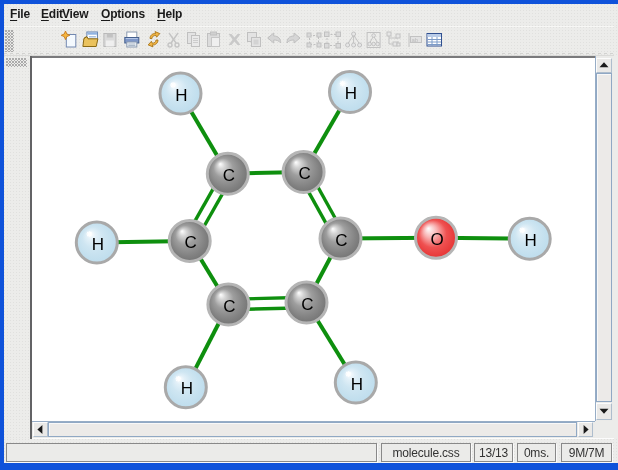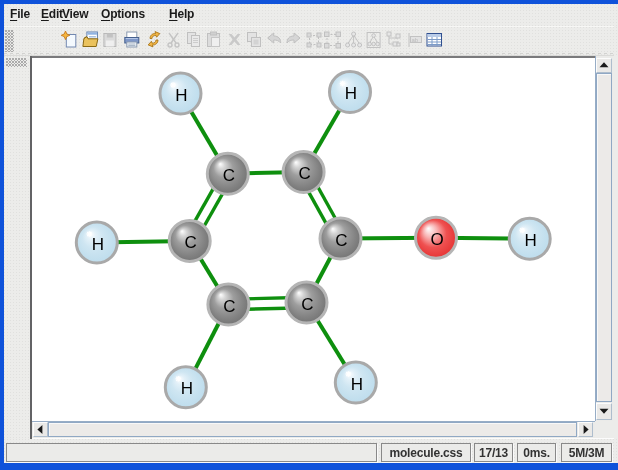--- a/index.html
+++ b/index.html
@@ -20,33 +20,33 @@
 #canvas{position:absolute;left:32px;top:58px;width:564px;height:363px;background:#ffffff;}
 #vscroll{position:absolute;left:595px;top:56px;width:17px;height:365px;background:#ebebe9;border-left:1px solid #97adc6;}
 #hscroll{position:absolute;left:32px;top:421px;width:563px;height:16px;background:#ebebe9;border-top:1px solid #97adc6;}
 #corner{position:absolute;left:596px;top:421px;width:18px;height:18px;background:#ececea;}
 #belowh{position:absolute;left:32px;top:438px;width:582px;height:2px;background:#fcfcfc;}
 .sbtn{position:absolute;background:#eae9e7;border:1px solid #aebdcd;border-top-color:#fcfcfc;border-left-color:#fcfcfc;}
 .sbtn svg{position:absolute;left:0;top:0;}
 .thumb{position:absolute;background:#eceae8;border:1px solid #90a8c4;box-shadow:inset 1px 1px 0 #f8f8f8;}
 #statusbar{position:absolute;left:4px;top:439px;width:610px;height:24px;}
 .spanel{position:absolute;top:4px;height:17px;background:#ebebe9;border:1px solid #898989;box-shadow:1px 1px 0 rgba(252,252,252,.9);}
-.spanel div{position:absolute;width:100%;top:2px;text-align:center;font-size:12px;font-weight:bold;color:#333;letter-spacing:-0.2px;}
+.spanel div{position:absolute;width:100%;top:2px;text-align:center;font-size:12px;font-weight:normal;color:#333;letter-spacing:-0.2px;}
 .handdots{background-image:radial-gradient(circle at 1px 1px, #ababab 0.8px, transparent 1px), radial-gradient(circle at 2.5px 2.5px, #ababab 0.8px, transparent 1px);background-size:3px 3px;}
 </style>
 </head>
 <body>
 <div id="win">
 <div id="inner" class="speck"></div>
 <div id="menubar" class="speck">
 <span style="left:6px"><u>F</u>ile</span>
 <span style="left:37px"><u>E</u>dit</span>
 <span style="left:58px"><u>V</u>iew</span>
 <span style="left:97px"><u>O</u>ptions</span>
-<span style="left:165px"><u>H</u>elp</span>
+<span style="left:153px"><u>H</u>elp</span>
 </div>
 <div id="mbsep"></div>
 <div id="toolbar" class="speck">
 <div class="handdots" style="position:absolute;left:1px;top:3px;width:9px;height:22px;"></div>
 <svg width="610" height="28" viewBox="0 0 610 28">
 <g transform="translate(16.8,4)">
           <rect x="5.5" y="3.5" width="9.5" height="12.5" fill="#f4f9fe" stroke="#7288b0"></rect>
           <path d="M4.7,0 L6,3 L9,4.3 L6,5.6 L4.7,8.6 L3.4,5.6 L0.4,4.3 L3.4,3 Z" fill="#f5b63e" stroke="#c8791a" stroke-width="0.9"></path>
         </g>
 <g transform="translate(37.4,4)">
@@ -379,22 +379,22 @@
       </div>
 </div>
 <div id="corner"></div>
 <div id="belowh"></div>
 <div id="statusbar" class="speck">
   <div class="spanel" style="left:2px;width:369px;"></div>
   <div class="spanel" style="left:377px;width:88px;">
         <div>molecule.css</div>
       </div>
   <div class="spanel" style="left:470px;width:37px;">
-        <div>17/13</div>
+        <div>13/13</div>
       </div>
   <div class="spanel" style="left:513px;width:37px;">
         <div>0ms.</div>
       </div>
   <div class="spanel" style="left:557px;width:49px;">
-        <div>5M/3M</div>
+        <div>9M/7M</div>
       </div>
 </div>
 </div>
 
 </body></html>

